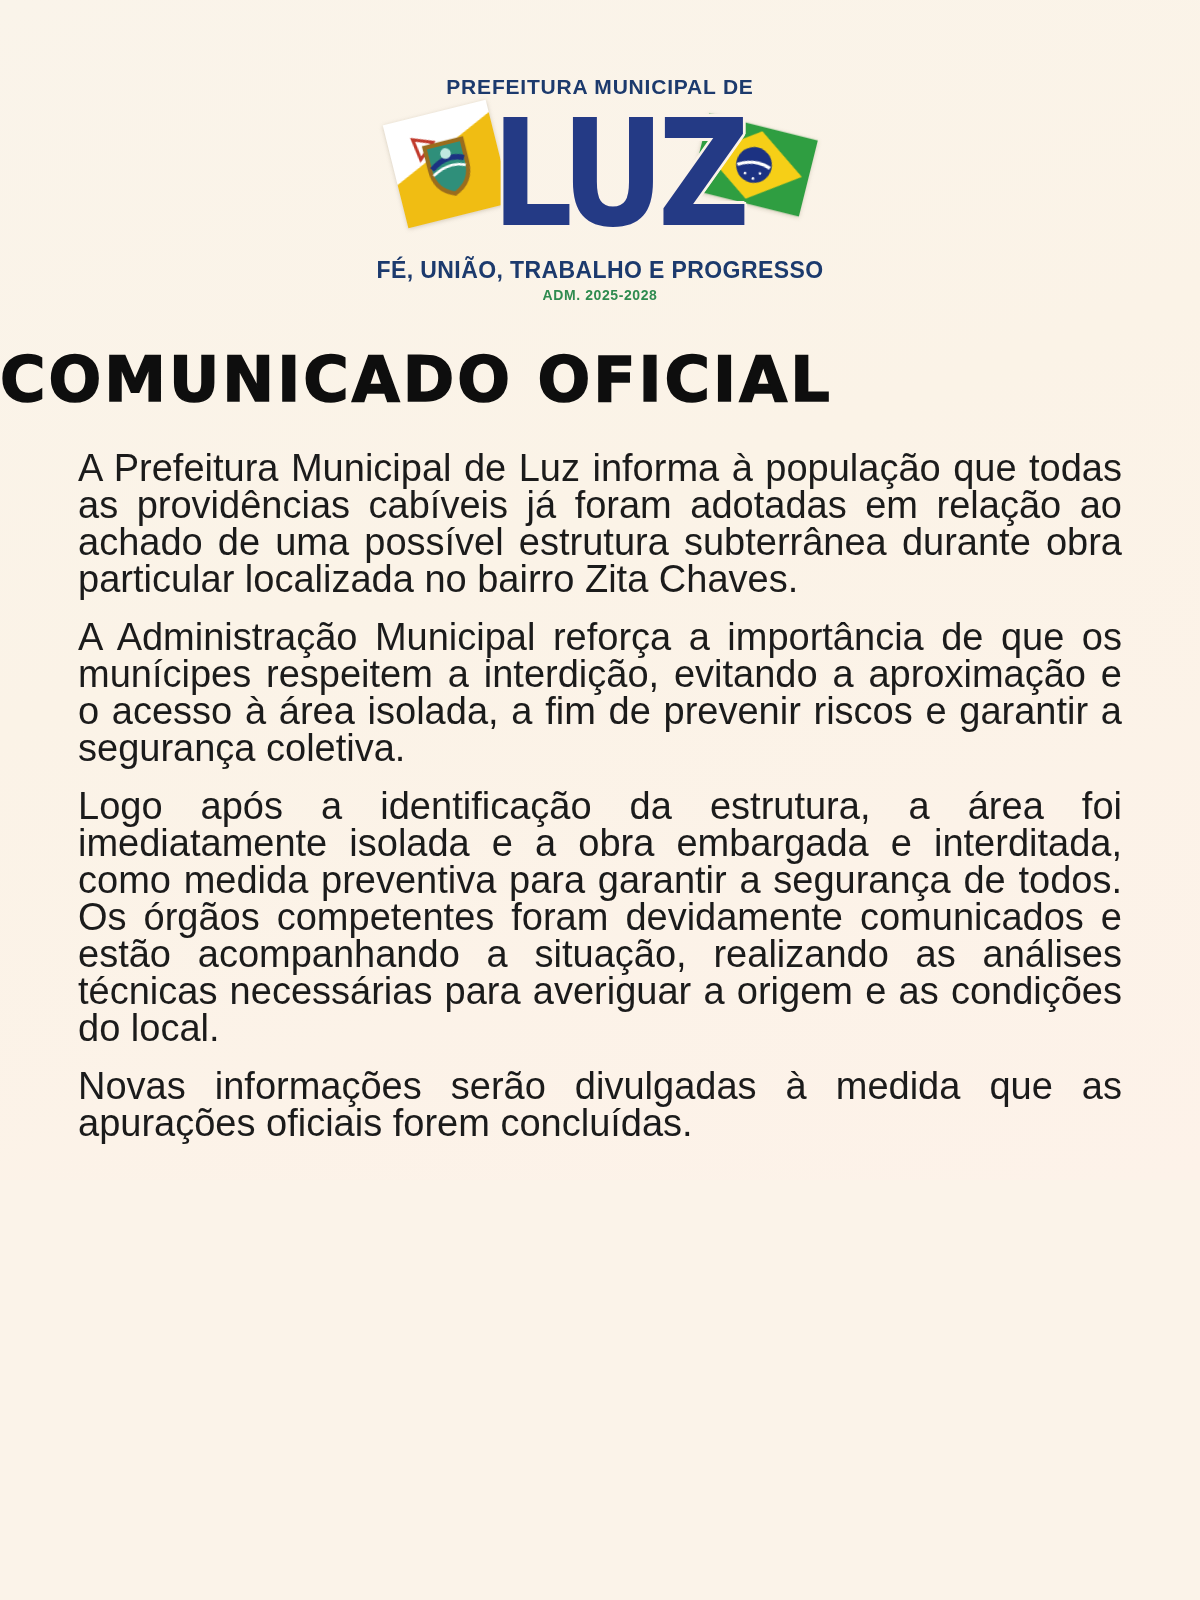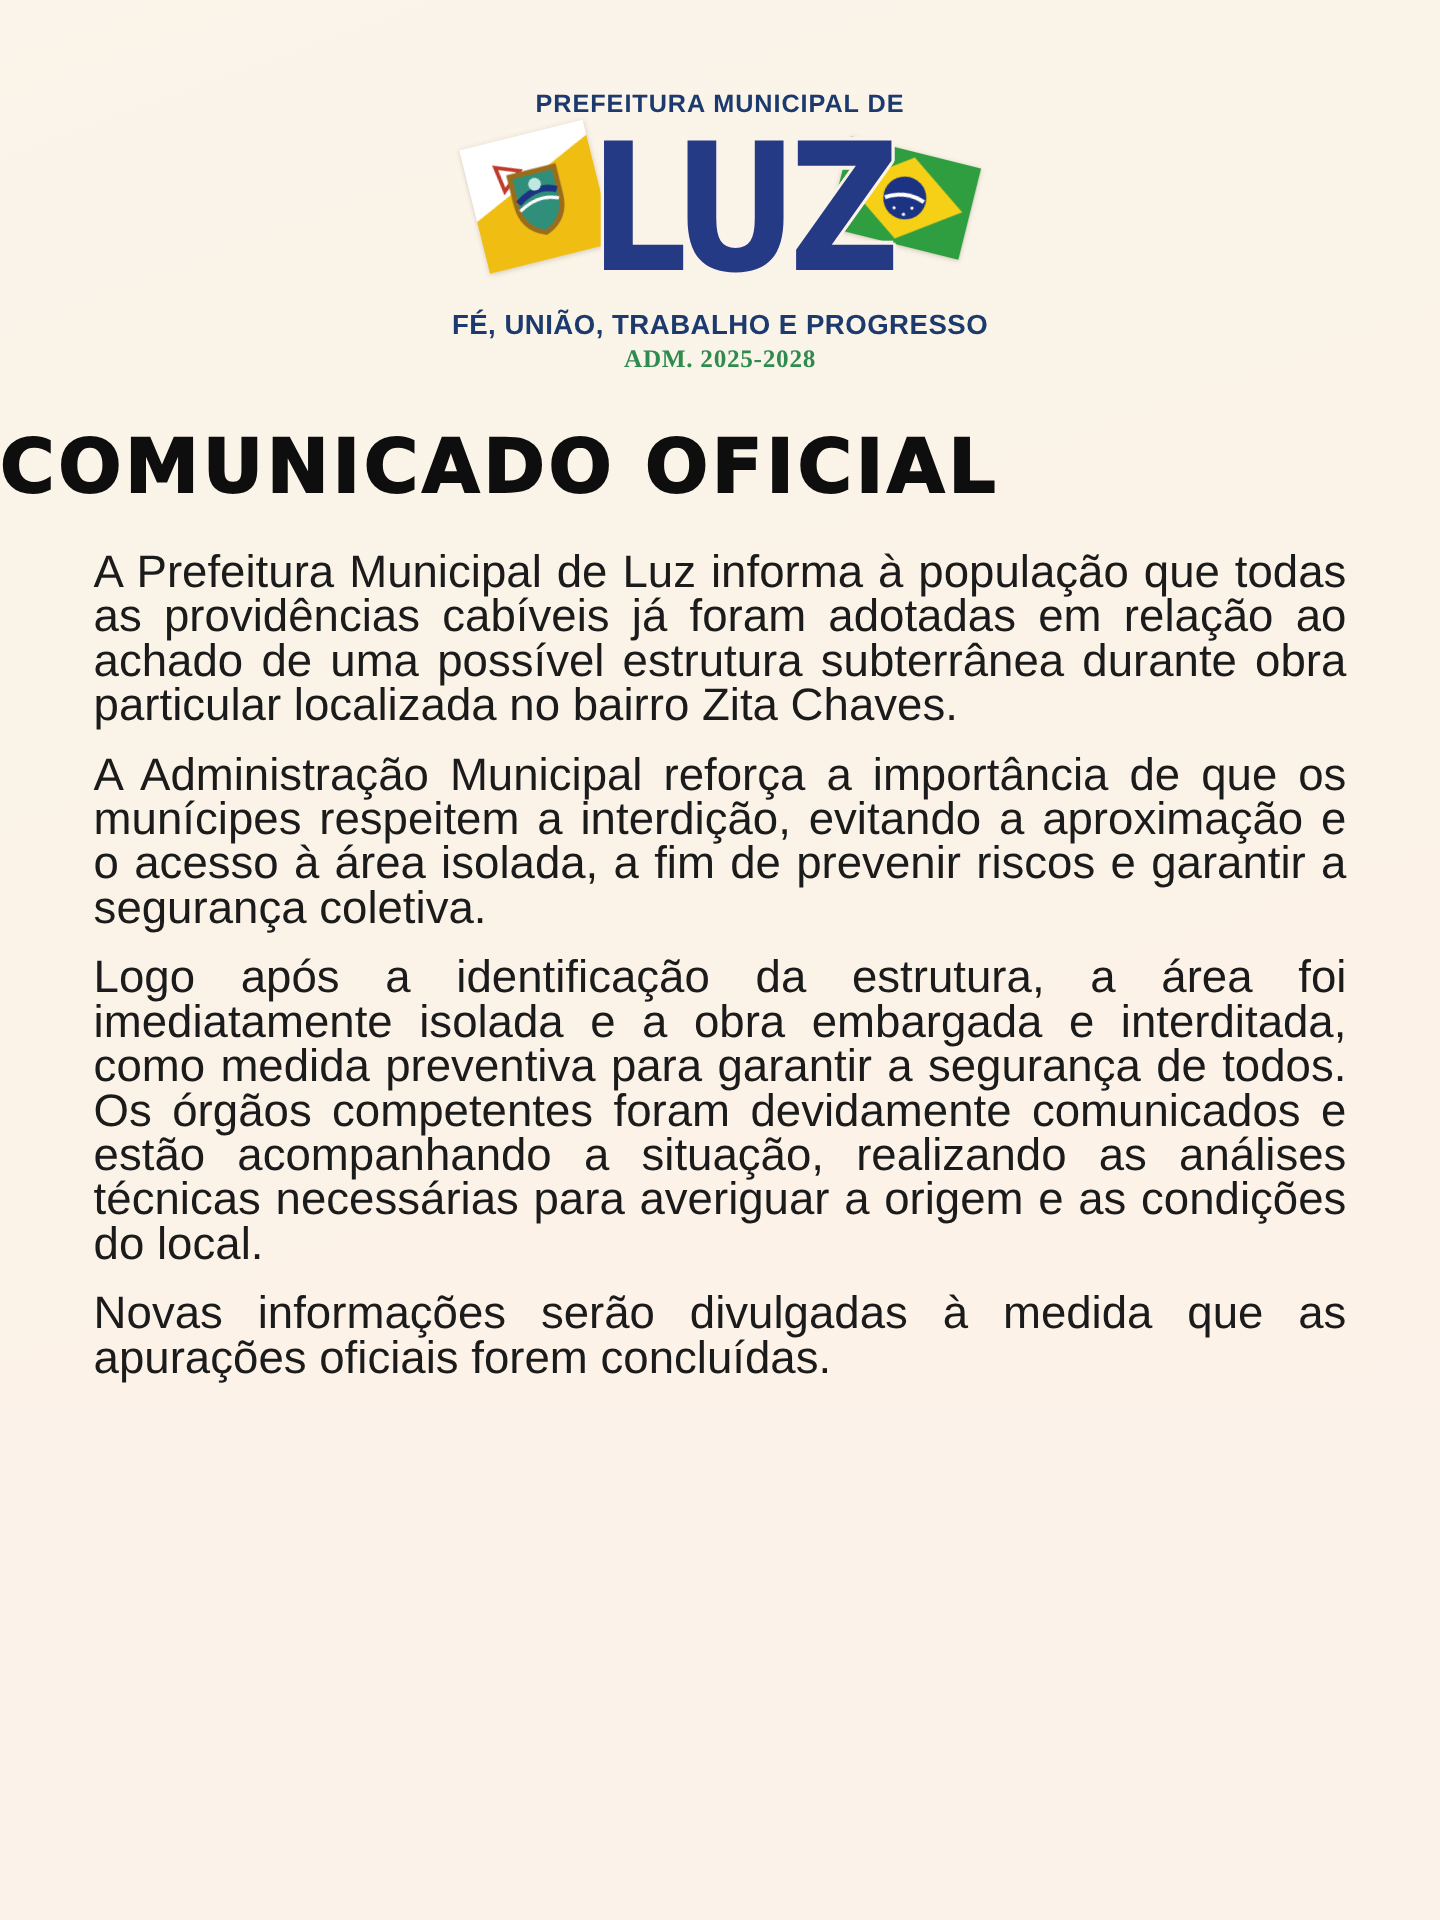--- a/index.html
+++ b/index.html
@@ -54,23 +54,22 @@
       2px 2px 0 #fbf3e9, -2px -2px 0 #fbf3e9, 2px -2px 0 #fbf3e9, -2px 2px 0 #fbf3e9;
   }
   .motto {
     margin-top: 6px;
     font-size: 23px; font-weight: 700; letter-spacing: 0.4px;
     color: #1c3a6d;
     text-align: center;
   }
   .adm {
     margin-top: 3px;
-    font-size: 21px; font-weight: 700; letter-spacing: 0.6px;
+    font-size: 14px; font-weight: 700; letter-spacing: 0.6px;
     color: #2f8b4f;
-    font-family: Liberation Serif, serif;
   }
 
   
   .title {
     margin: 40px 0 0 0;
     font-family: "DejaVu Sans", "Liberation Sans", sans-serif;
     font-size: 62px; font-weight: 700; letter-spacing: 3px;
     color: #0e0e0e;
     -webkit-text-stroke: 1.5px #0e0e0e;
   }

